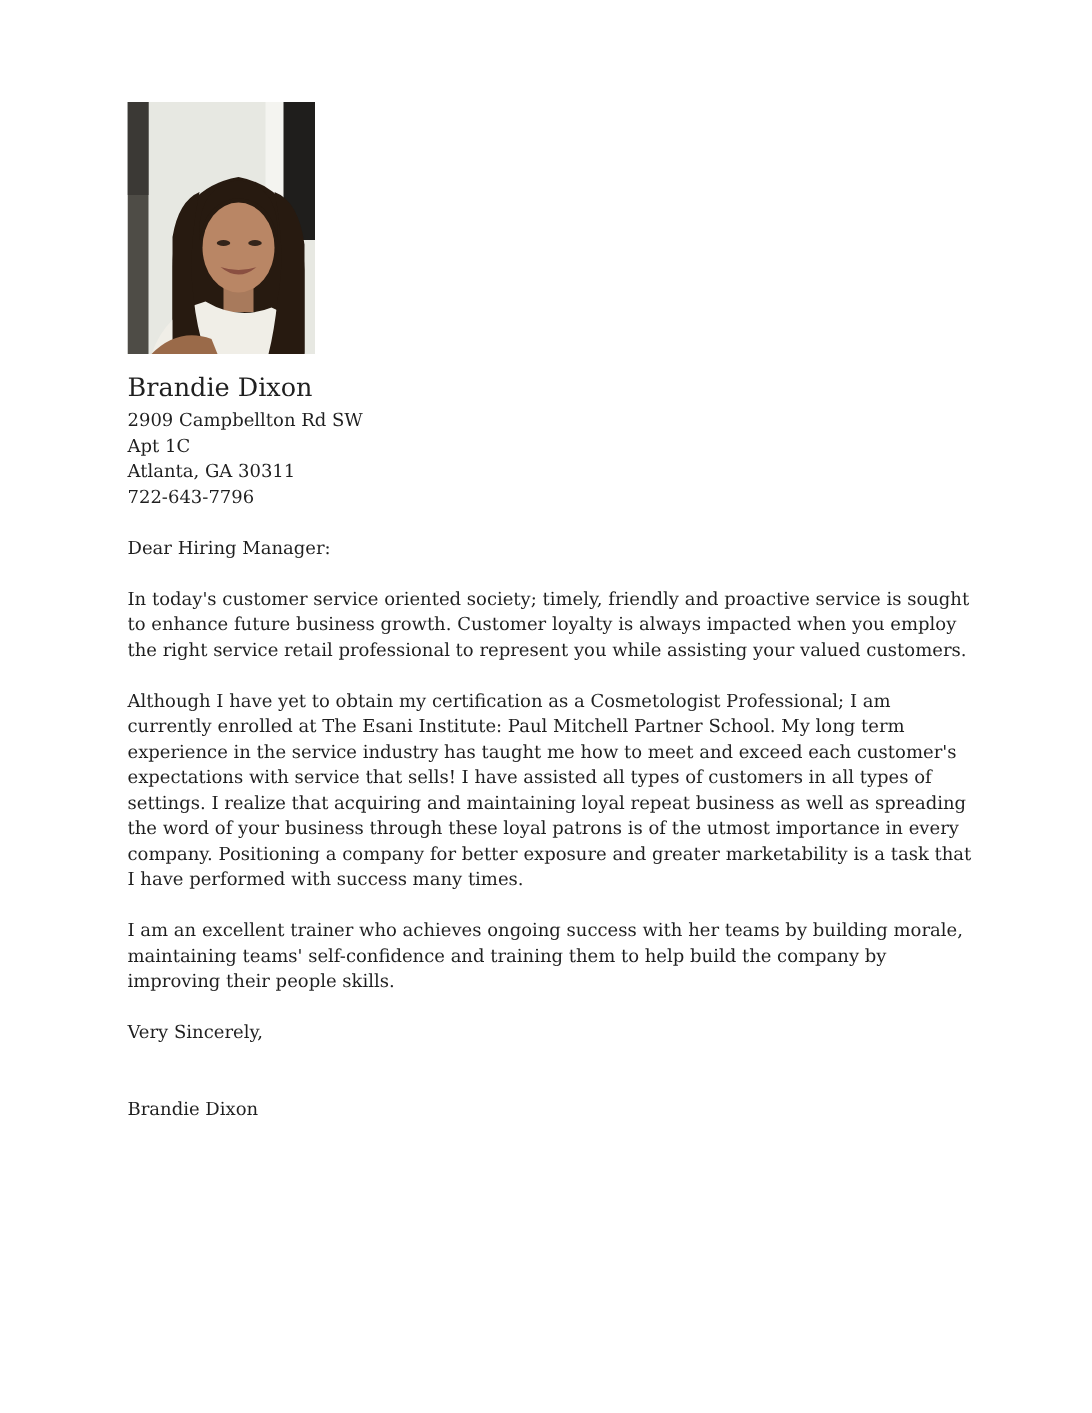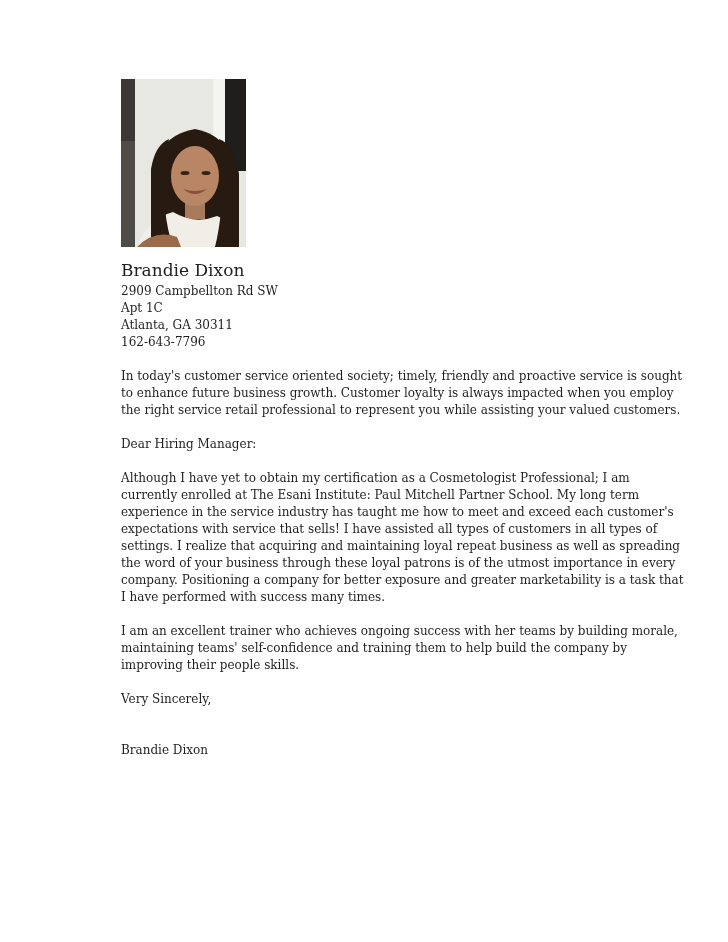--- a/index.html
+++ b/index.html
@@ -12,23 +12,22 @@
     width: 728px;
     height: 942px;
     background: #ffffff;
     overflow: hidden;
     font-family: "DejaVu Serif", "Liberation Serif", serif;
     color: #1f1f1f;
   }
   .content {
     position: absolute;
     left: 85px;
-    top: 79px;
+    top: 68px;
     width: 566px;
-    margin-left: 36px;
   }
   .photo {
     width: 125px;
     height: 168px;
     display: block;
     margin: 0 0 13px 0;
   }
   .sender-name {
     font-size: 17px;
     line-height: 21px;
@@ -83,23 +82,23 @@
 
       <path d="M 62,110 Q 74,120 86,110 Q 74,114 62,110 Z" fill="#8a4f41"></path>
 
       <path d="M 16,168 Q 34,150 56,158 L 60,168 Z" fill="#9a6a49"></path>
     </svg>
 
     <h1 class="sender-name">Brandie Dixon</h1>
     <div class="address-line">2909 Campbellton Rd SW</div>
     <div class="address-line">Apt 1C</div>
     <div class="address-line">Atlanta, GA 30311</div>
-    <div class="address-line">162-643-7796</div>
+    <div class="address-line">722-643-7796</div>
 
+    <p class="para">Dear Hiring Manager:</p>
     <p class="para">In today's customer service oriented society; timely, friendly and proactive service is sought to enhance future business growth. Customer loyalty is always impacted when you employ the right service retail professional to represent you while assisting your valued customers.</p>
-    <p class="para">Dear Hiring Manager:</p>
     <p class="para">Although I have yet to obtain my certification as a Cosmetologist Professional; I am currently enrolled at The Esani Institute: Paul Mitchell Partner School. My long term experience in the service industry has taught me how to meet and exceed each customer's expectations with service that sells! I have assisted all types of customers in all types of settings. I realize that acquiring and maintaining loyal repeat business as well as spreading the word of your business through these loyal patrons is of the utmost importance in every company. Positioning a company for better exposure and greater marketability is a task that I have performed with success many times.</p>
     <p class="para">I am an excellent trainer who achieves ongoing success with her teams by building morale, maintaining teams' self-confidence and training them to help build the company by improving their people skills.</p>
     <p class="para">Very Sincerely,</p>
     <p class="para signature">Brandie Dixon</p>
 
   </div>
 </div>
 
 </body></html>

